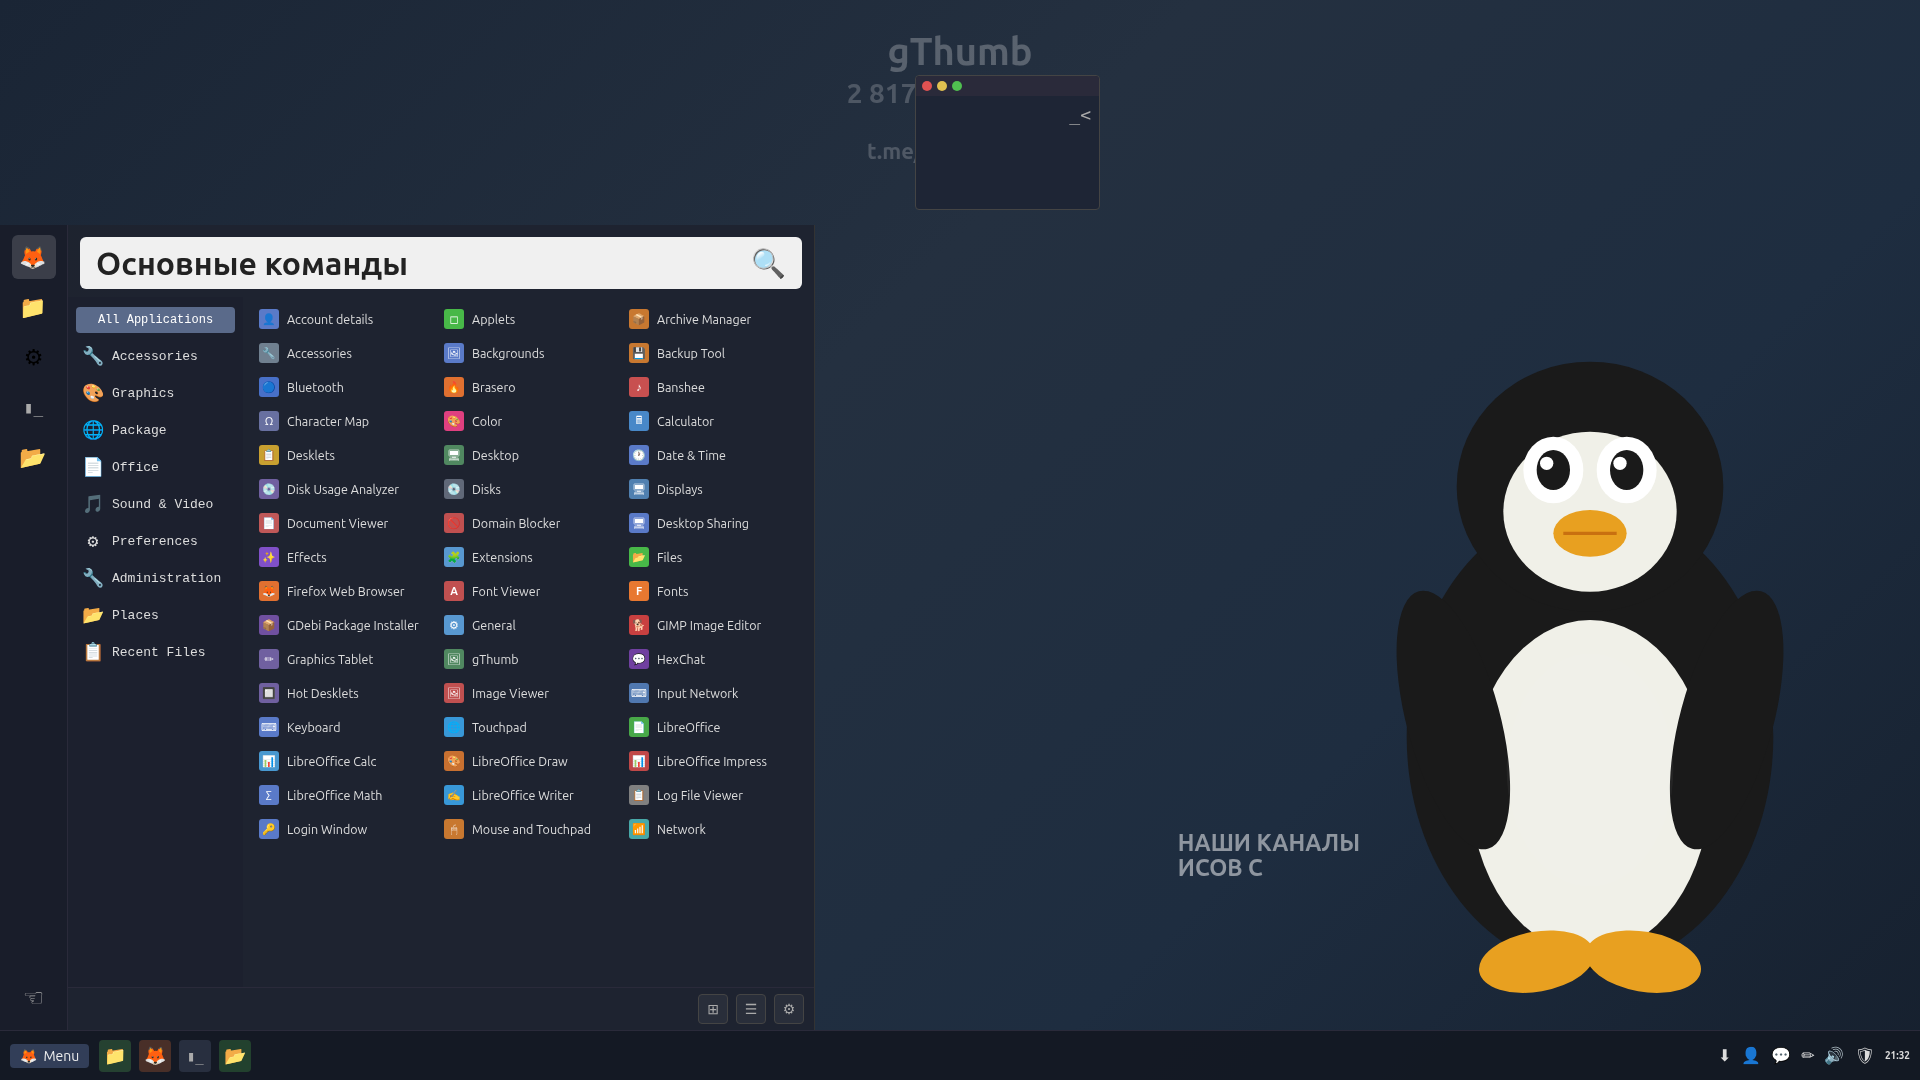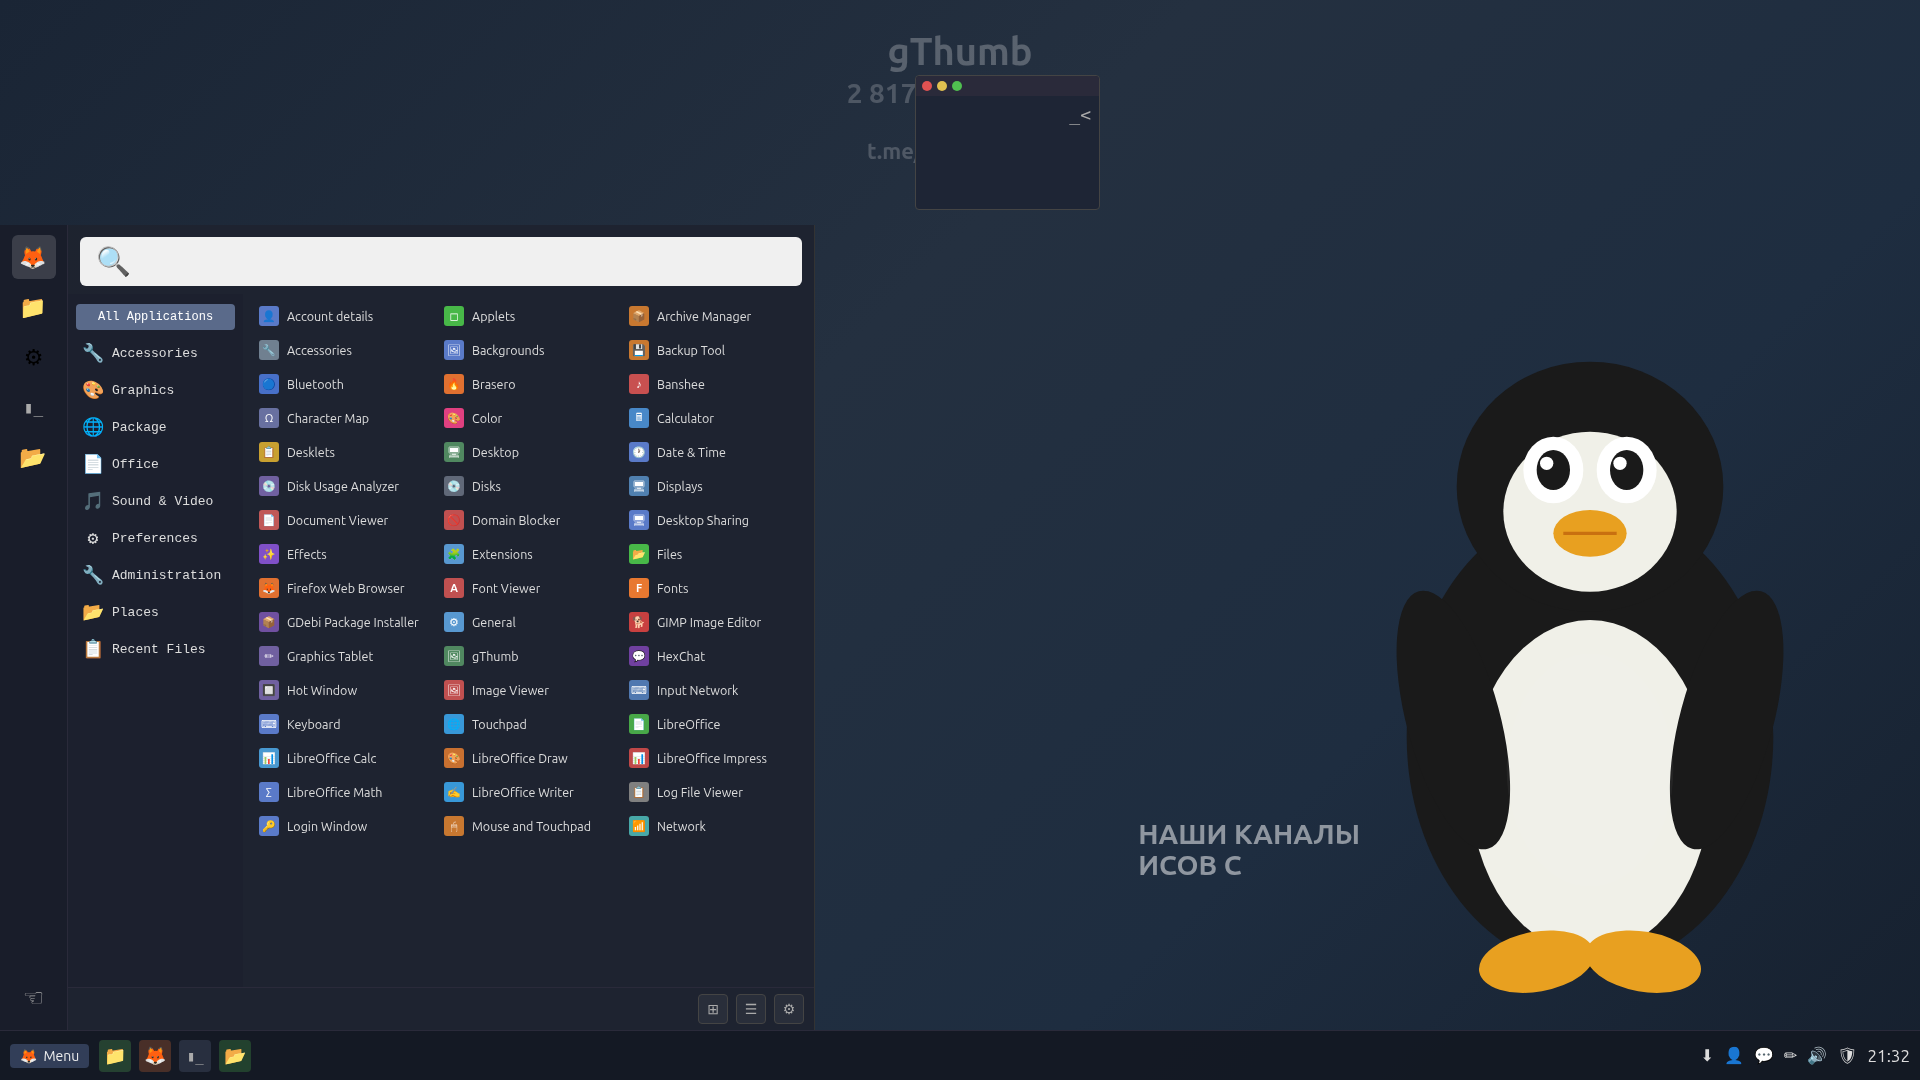--- a/index.html
+++ b/index.html
@@ -89,21 +89,21 @@
       width: 100%;
       height: 100%;
     }
 
     
     .russian-text {
       position: absolute;
       right: 560px;
       bottom: 200px;
       color: rgba(255,255,255,0.5);
-      font-size: 28px;
+      font-size: 23px;
       font-weight: bold;
       z-index: 1;
       pointer-events: none;
     }
 
     
     .menu-panel {
       position: absolute;
       left: 0;
       top: 225px;
@@ -294,21 +294,21 @@
     }
     .taskbar-right {
       margin-left: auto;
       display: flex;
       align-items: center;
       gap: 10px;
       color: #ddd;
       font-size: 13px;
     }
     .taskbar-right-icon { font-size: 16px; cursor: pointer; }
-    .taskbar-time { font-size: 17px; font-weight: normal; }
+    .taskbar-time { font-size: 10px; font-weight: bold; }
 
     
     .dot {
       width: 20px;
       height: 20px;
       border-radius: 3px;
       display: inline-flex;
       align-items: center;
       justify-content: center;
       font-size: 11px;
@@ -386,20 +386,21 @@
       <div class="sidebar-icon">⚙</div>
       <div class="sidebar-icon" style="font-family:monospace; font-size:16px; color:#aaa;">▮_</div>
       <div class="sidebar-icon" style="color:#48b848;">📂</div>
       <div style="flex:1;"></div>
       <div class="sidebar-icon" style="color:#aaa; font-size:24px;">☜</div>
     </div>
 
     <div class="menu-content">
 
       <div class="search-bar">
+        <div class="search-text">Основные команды</div>
         <div class="search-icon-wrap">🔍</div>
       </div>
 
       <div class="menu-body">
 
         <div class="categories">
           <div class="all-apps-btn">All Applications</div>
 
           <div class="cat-item">
             <span class="cat-icon">🔧</span>
@@ -579,21 +580,21 @@
             <span class="dot" style="background:#508860;">🖼</span>
             <span class="app-label">gThumb</span>
           </div>
           <div class="app-item">
             <span class="dot" style="background:#7040a0;">💬</span>
             <span class="app-label">HexChat</span>
           </div>
 
           <div class="app-item">
             <span class="dot" style="background:#7060a0;">🔲</span>
-            <span class="app-label">Hot Window</span>
+            <span class="app-label">Hot Desklets</span>
           </div>
           <div class="app-item">
             <span class="dot" style="background:#c05050;">🖼</span>
             <span class="app-label">Image Viewer</span>
           </div>
           <div class="app-item">
             <span class="dot" style="background:#5078b0;">⌨</span>
             <span class="app-label">Input Network</span>
           </div>
 

